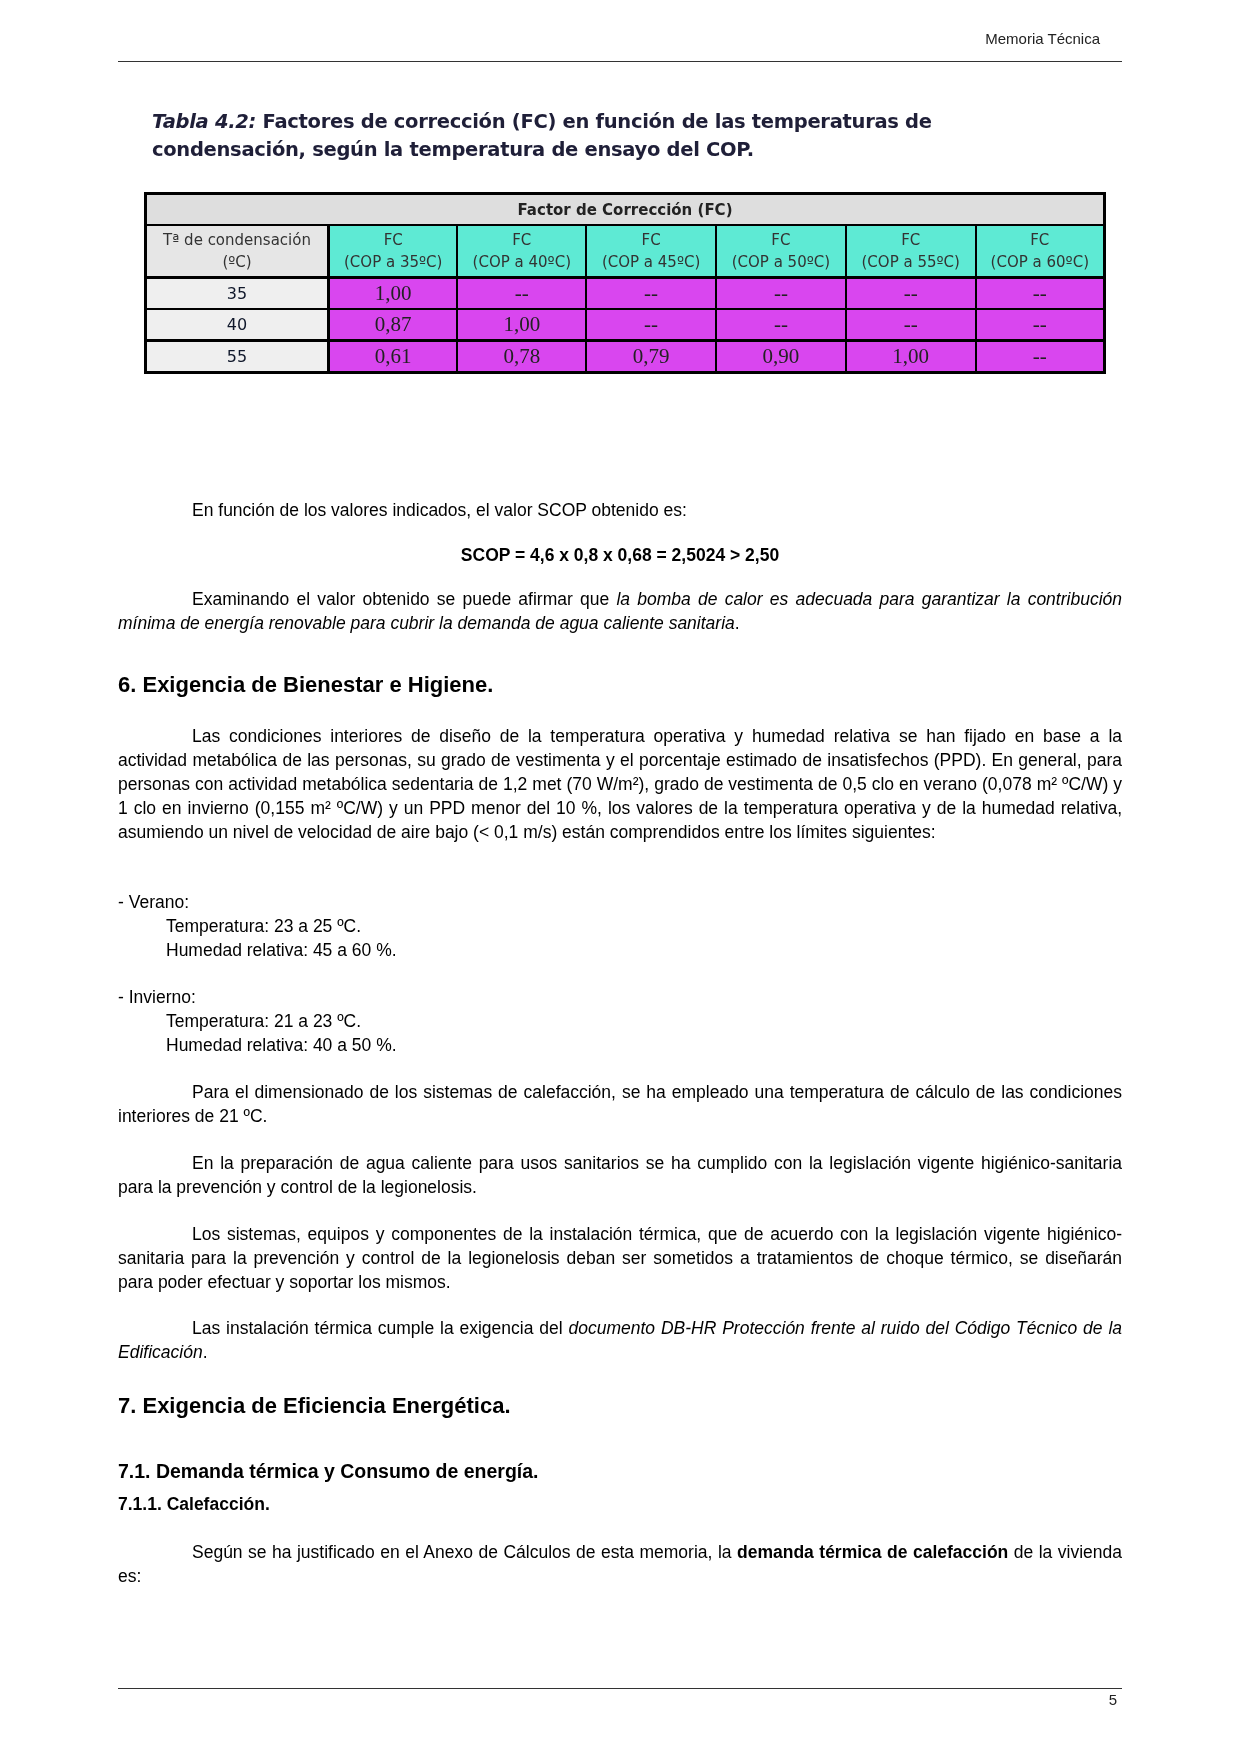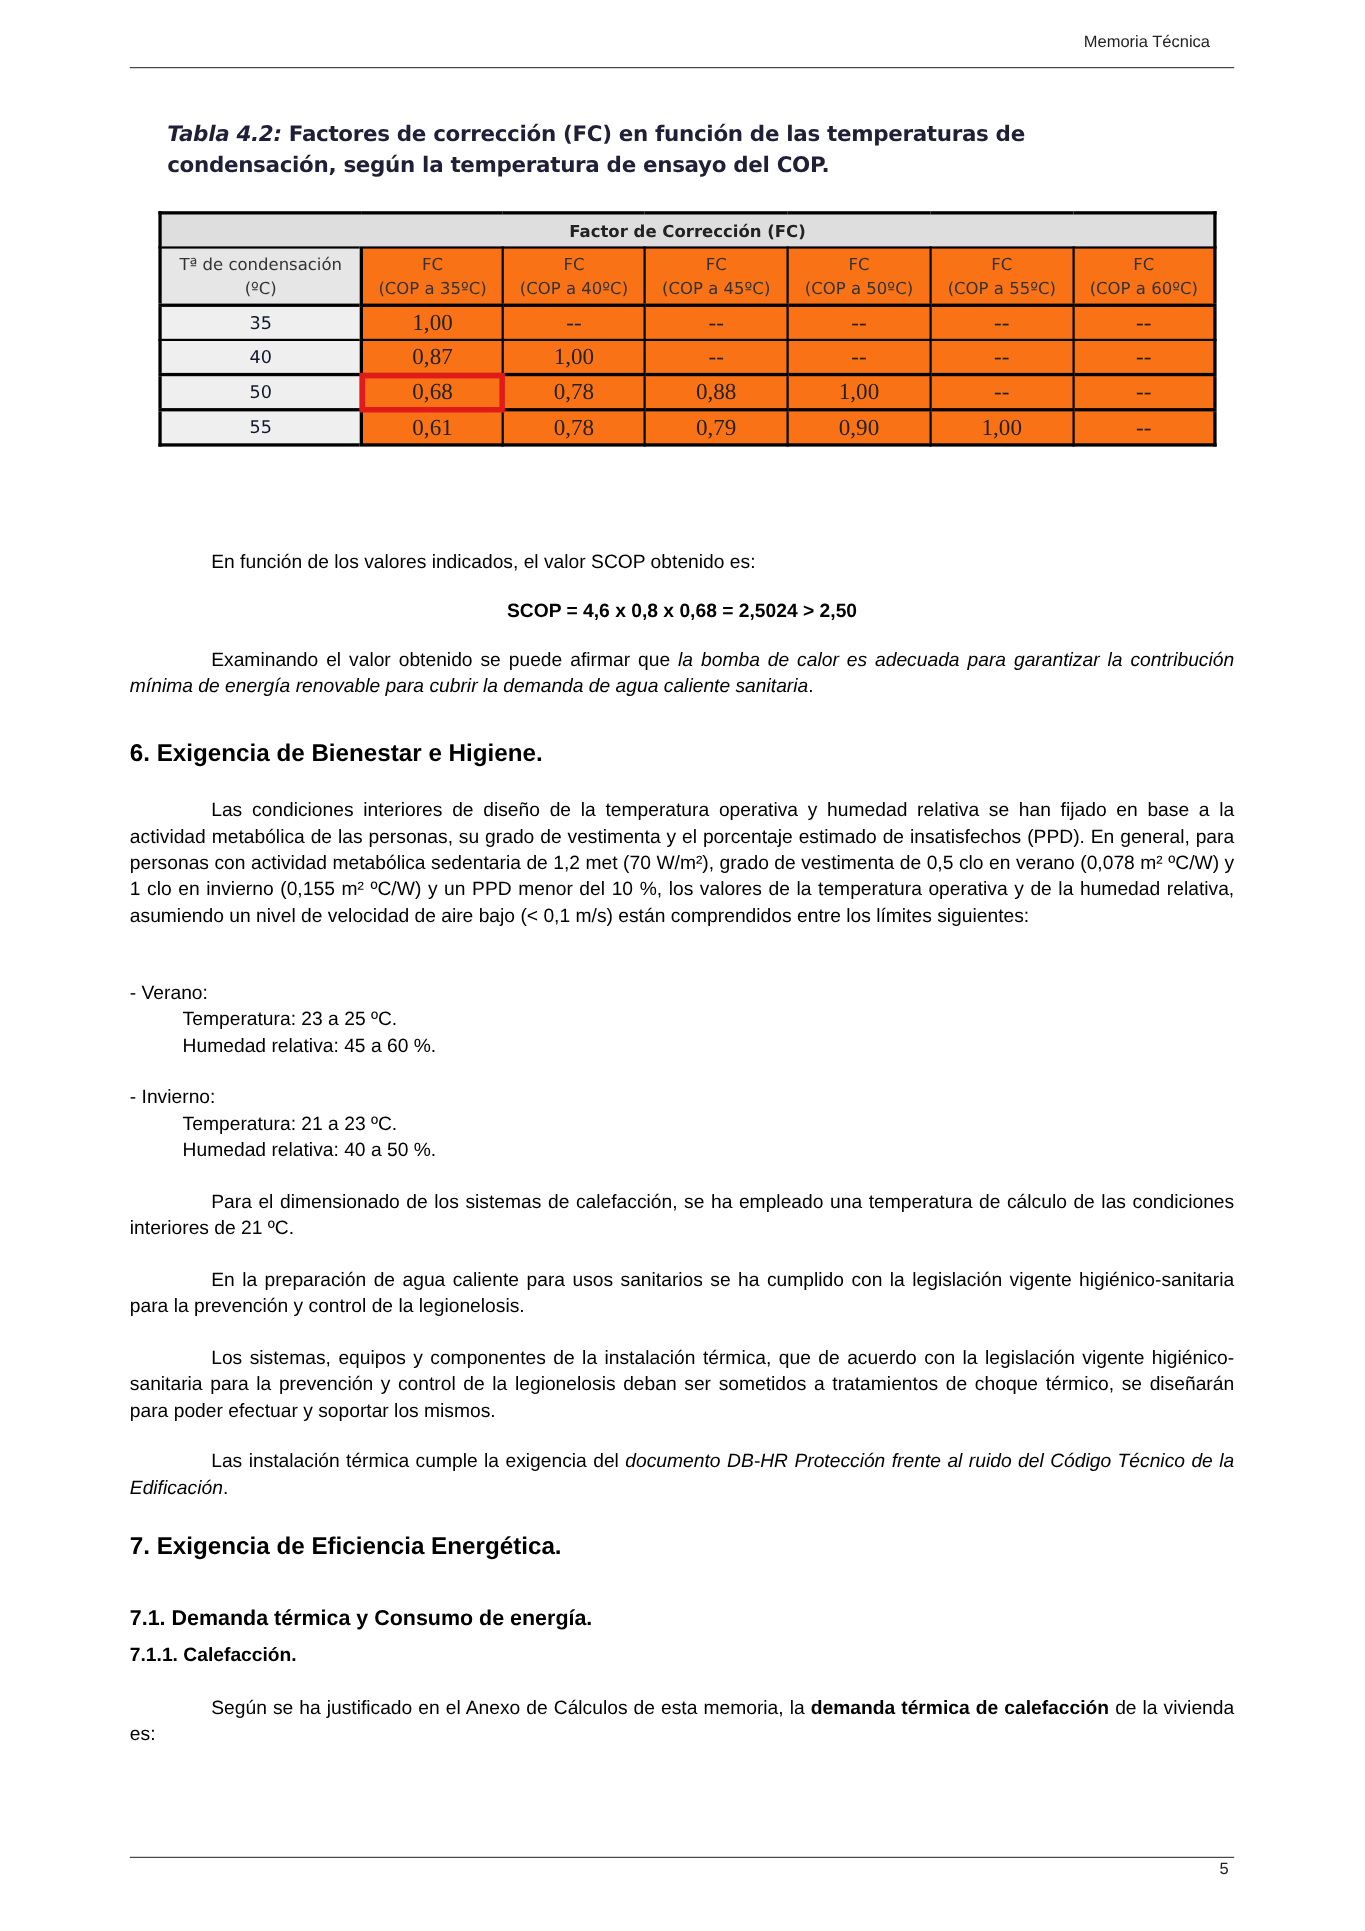--- a/index.html
+++ b/index.html
@@ -9,25 +9,25 @@
   .rule.top { top: 61px; }
   .rule.bottom { top: 1688px; }
   .page-num { position: absolute; right: 124px; top: 1691px; font-size: 15px; color: #222; }
 
   .table-title { position: absolute; left: 152px; top: 108px; width: 920px; font-family: "DejaVu Sans", sans-serif; font-weight: bold; font-size: 19.5px; line-height: 28px; color: #1f1f38; letter-spacing: -0.3px; }
   .table-title .it { font-style: italic; }
 
   table.fc { position: absolute; left: 144px; top: 192px; width: 962px; border-collapse: collapse; border: 3px solid #000; }
   table.fc td { border: 2px solid #000; text-align: center; padding: 0; }
   table.fc .hdr-top td { background: #dedede; font-family: "DejaVu Sans", sans-serif; font-weight: bold; font-size: 15px; height: 29px; color: #222; }
-  table.fc .hdr td { background: #f97316; font-family: "DejaVu Sans", sans-serif; font-size: 15px; line-height: 22px; height: 50px; color: #333; }
+  table.fc .hdr td { background: #5eead4; font-family: "DejaVu Sans", sans-serif; font-size: 15px; line-height: 22px; height: 50px; color: #333; }
   table.fc .hdr td.first { background: #e6e6e6; }
   table.fc .row td { height: 29px; font-family: "Liberation Serif", serif; font-size: 21px; color: #222; }
   table.fc .row td.temp { background: #efefef; font-family: "DejaVu Sans", sans-serif; font-size: 16px; color: #0f172a; }
-  table.fc .row td.val { background: #f97316; }
+  table.fc .row td.val { background: #d946ef; }
   table.fc .row td.highlight { outline: 5px solid #e11a1a; outline-offset: -3px; }
   table.fc tr.thick td { border-top: 3px solid #000; }
   table.fc td.colsep { border-right: 3px solid #000; }
 
   .p { position: absolute; left: 118px; width: 1004px; font-size: 17.5px; line-height: 24px; text-align: justify; }
   .ind { text-indent: 74px; }
   .center { text-align: center; font-weight: bold; }
   .h1 { position: absolute; left: 118px; font-size: 22px; font-weight: bold; text-align: center; }
   .h2 { position: absolute; left: 118px; font-size: 19.5px; font-weight: bold; margin-top: 16px; }
   .h3 { position: absolute; left: 118px; font-size: 17.5px; font-weight: bold; }
@@ -103,29 +103,20 @@
       <tr class="row">
         <td class="temp colsep">40</td>
         <td class="val">0,87</td>
         <td class="val">1,00</td>
         <td class="val">--</td>
         <td class="val">--</td>
         <td class="val">--</td>
         <td class="val">--</td>
       </tr>
       <tr class="row thick">
-        <td class="temp colsep">50</td>
-        <td class="val highlight" style="outline-color: rgb(225, 26, 26);">0,68</td>
-        <td class="val">0,78</td>
-        <td class="val">0,88</td>
-        <td class="val">1,00</td>
-        <td class="val">--</td>
-        <td class="val">--</td>
-      </tr>
-      <tr class="row thick">
         <td class="temp colsep">55</td>
         <td class="val">0,61</td>
         <td class="val">0,78</td>
         <td class="val">0,79</td>
         <td class="val">0,90</td>
         <td class="val">1,00</td>
         <td class="val">--</td>
       </tr>
     </tbody>
 </table>

